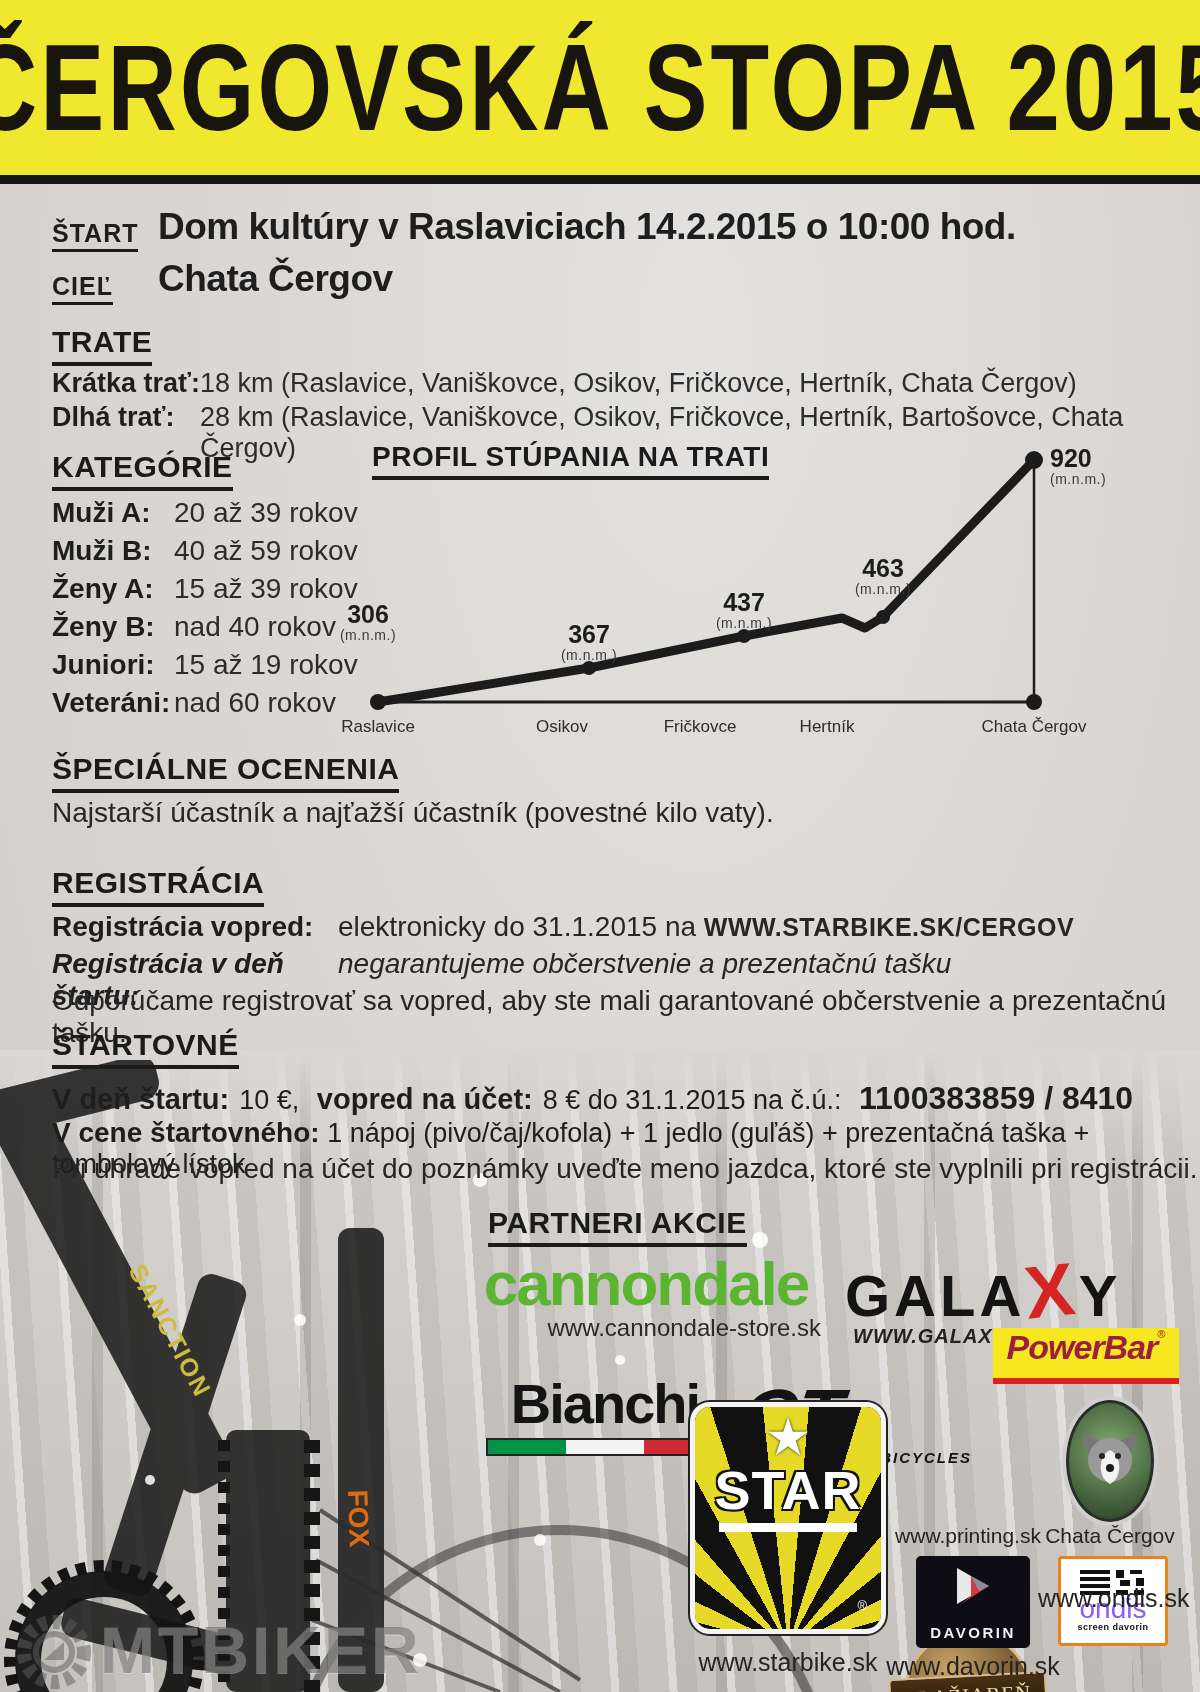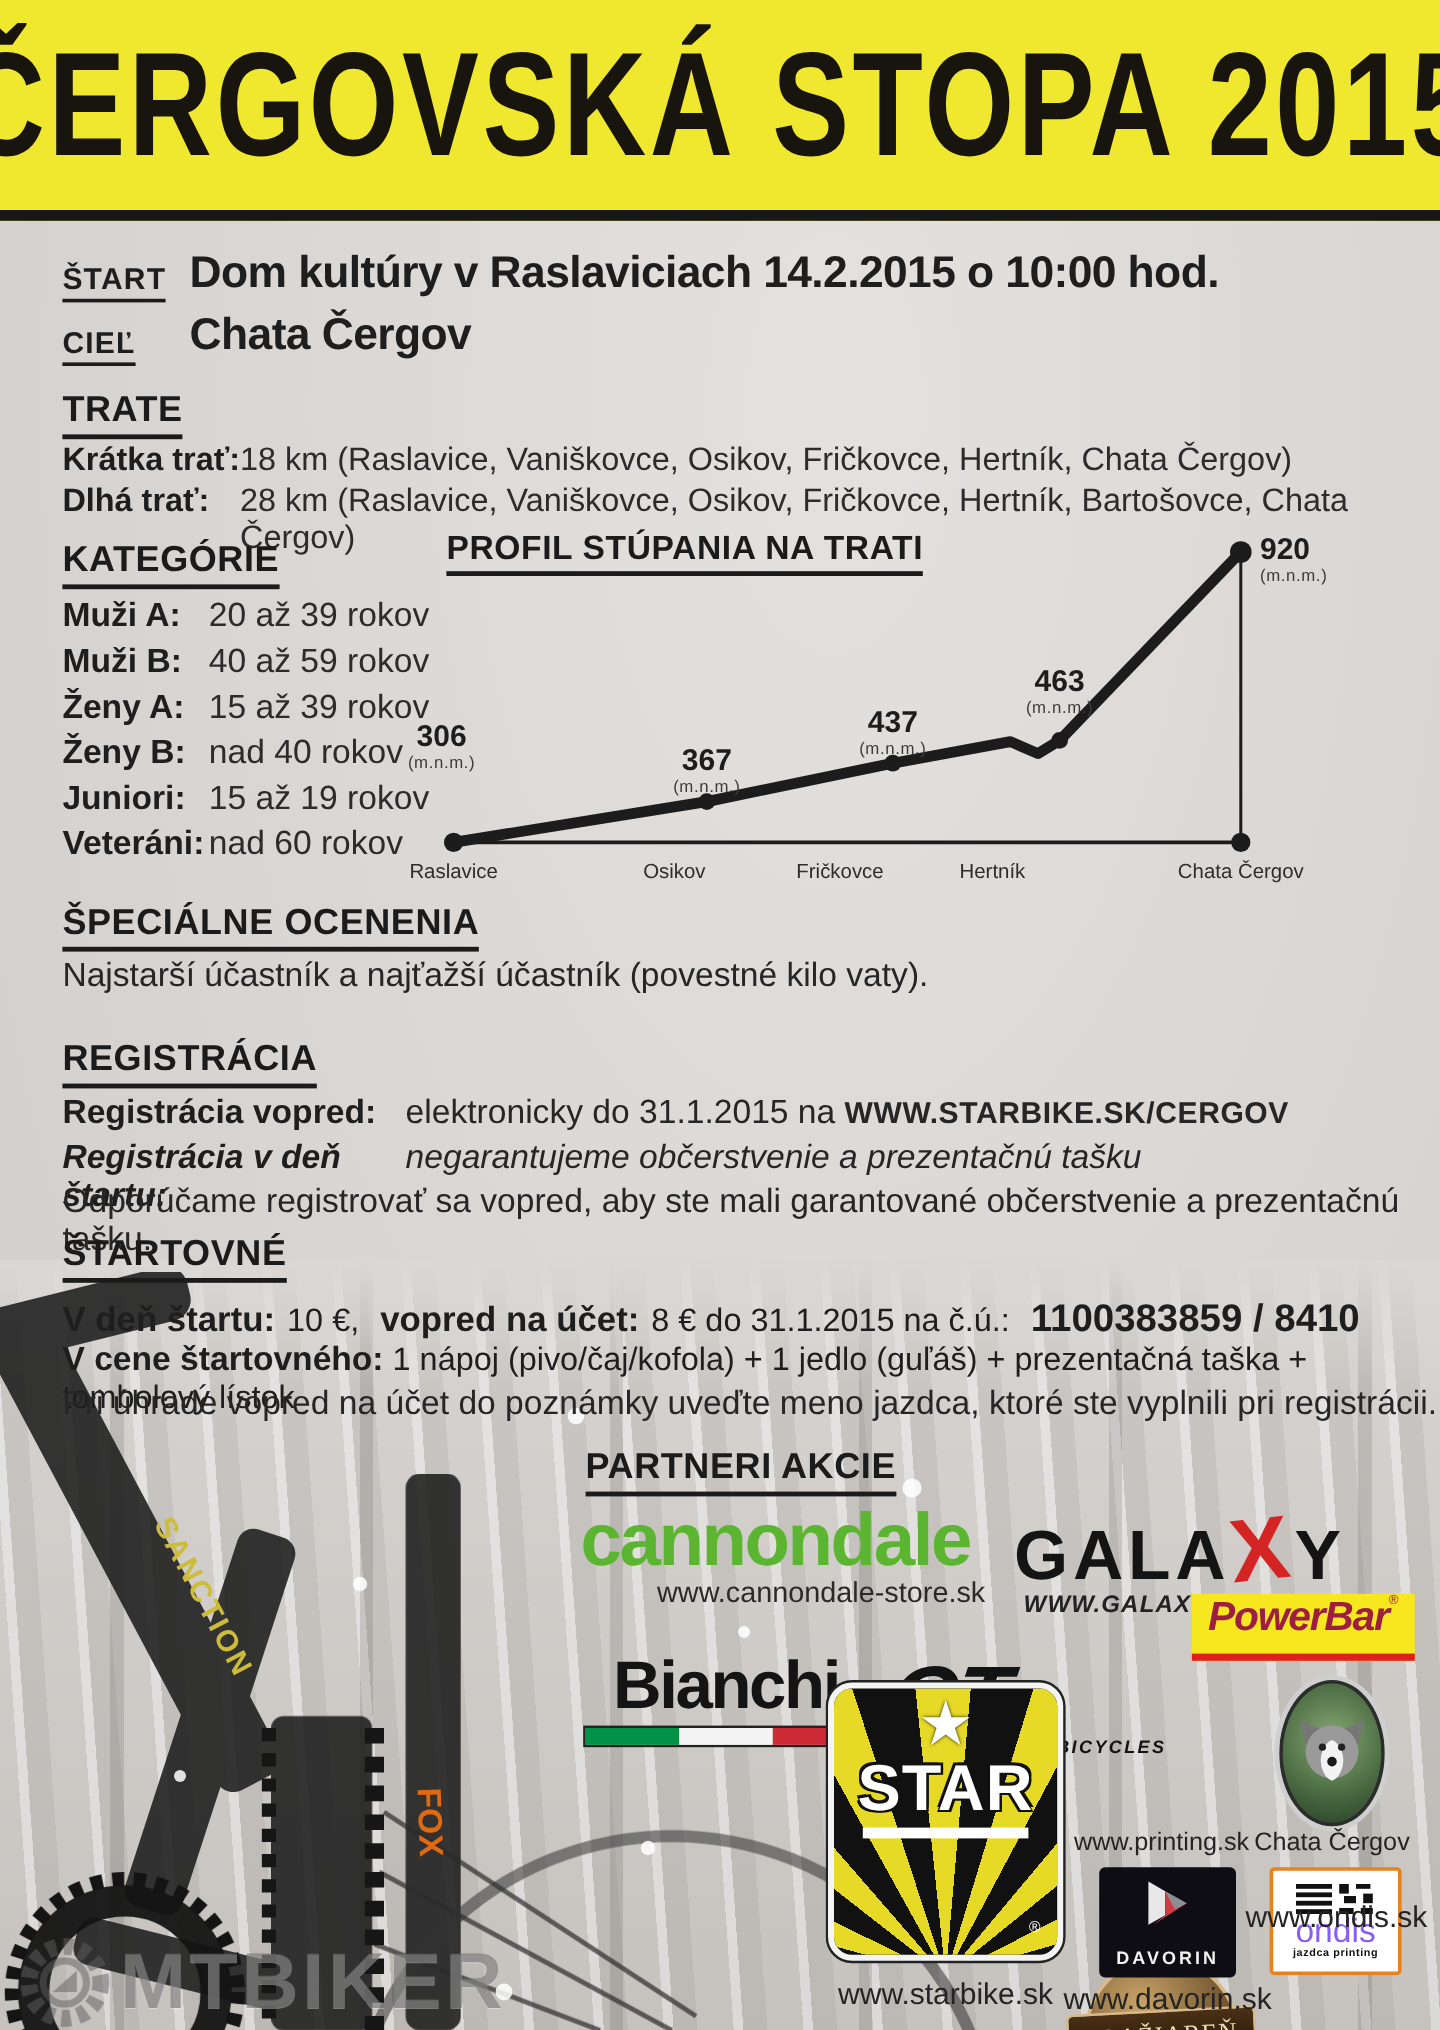--- a/index.html
+++ b/index.html
@@ -375,21 +375,21 @@
       <rect x="0" y="14" width="30" height="4"></rect>
         <rect x="0" y="21" width="30" height="4"></rect>
       <rect x="36" y="0" width="8" height="8"></rect>
         <rect x="50" y="0" width="12" height="4"></rect>
       <rect x="40" y="10" width="10" height="6"></rect>
         <rect x="56" y="8" width="8" height="8"></rect>
       <rect x="36" y="20" width="12" height="5"></rect>
         <rect x="54" y="20" width="10" height="5"></rect>
     </svg>
     <div class="on-name">ondis</div>
-    <div class="on-sub">jazdca printing</div>
+    <div class="on-sub">screen davorin</div>
   </div>
   <div class="abs z2 url" style="left:1038px; top:1584px; width:150px;">www.ondis.sk</div>
 
   <svg class="abs z2" style="left:14px; top:1612px; opacity:.5;" width="80" height="80" viewBox="0 0 80 80">
     <circle cx="40" cy="40" r="30" fill="none" stroke="#5f5f5f" stroke-width="14" stroke-dasharray="8 6"></circle>
     <circle cx="40" cy="40" r="18" fill="none" stroke="#5f5f5f" stroke-width="6"></circle>
     <path d="M30,48 L50,30 L50,48 Z" fill="#5f5f5f"></path>
   </svg>
   <div class="abs z2 wm-text" style="left:100px; top:1612px;">MTBIKER</div>
 

